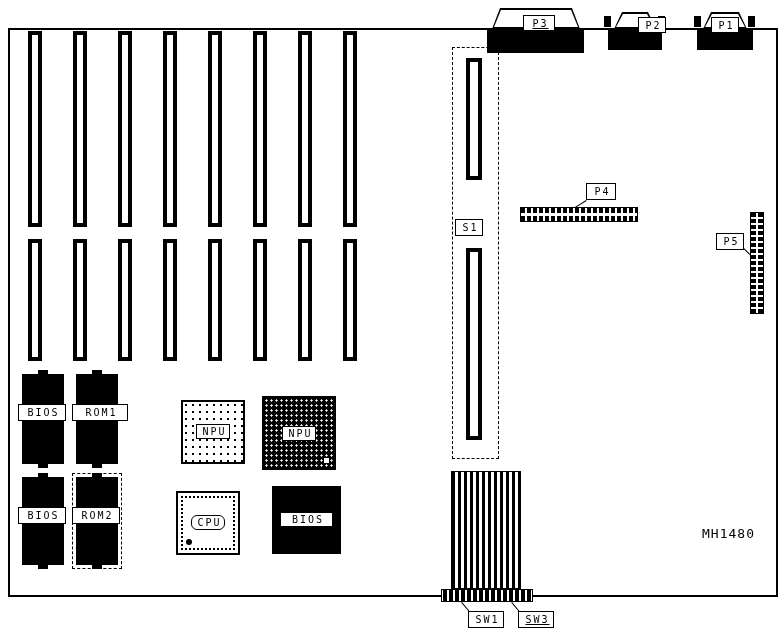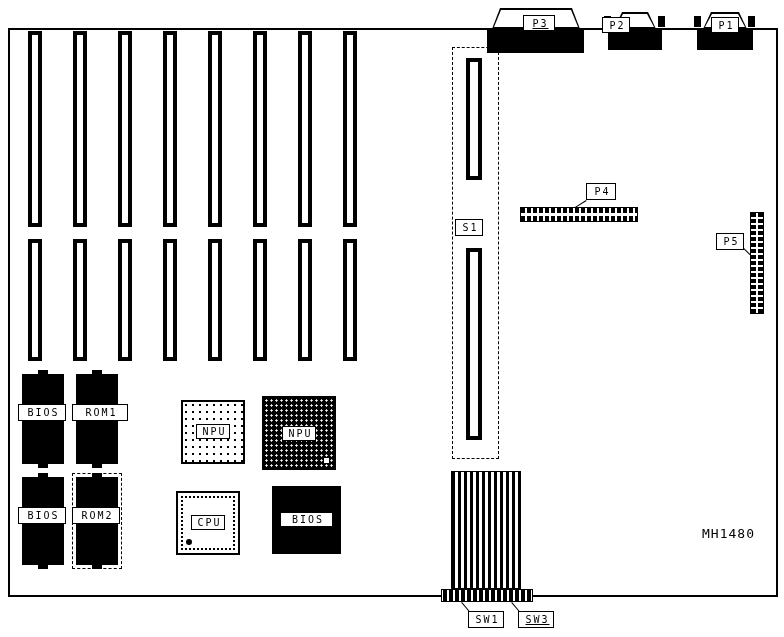--- a/index.html
+++ b/index.html
@@ -136,21 +136,21 @@
 
   <div class="abs pga-dark" style="left:262px; top:396px; width:74px; height:74px;">
     <span class="corner-mark"></span>
   </div>
   <div class="abs lbl" style="left:282px; top:426px; width:34px; height:15px;">NPU</div>
 
   <div class="abs qfp" style="left:176px; top:491px; width:64px; height:64px;">
     <span class="inner"></span>
     <span class="pin1"></span>
   </div>
-  <div class="abs lbl" style="left:191px; top:515px; width:34px; height:15px;">CPU</div>
+  <div class="abs lbl" style="left:191px; top:515px; width:34px; height:15px;border-radius:6px;">CPU</div>
 
   <div class="abs chip-black" style="left:272px; top:486px; width:69px; height:68px;"></div>
   <div class="abs lbl" style="left:280px; top:512px; width:53px; height:15px;">BIOS</div>
 
   <div class="abs dashed-zone" style="left:452px; top:47px; width:47px; height:412px;"></div>
   <div class="abs slot" style="left:466px; top:58px;  width:16px; height:122px;"></div>
   <div class="abs slot" style="left:466px; top:248px; width:16px; height:192px;"></div>
   <div class="abs lbl" style="left:455px; top:219px; width:28px; height:17px;">S1</div>
 
   <div class="abs pinheader-h" style="left:520px; top:207px; width:118px; height:15px;"></div>
@@ -162,21 +162,21 @@
   <div class="abs lbl" style="left:716px; top:233px; width:28px; height:17px;">P5</div>
 
   <div class="abs trap" style="left:492px; top:8px; width:88px; height:21px;"></div>
   <div class="abs conn-body" style="left:487px; top:28px; width:97px; height:25px;"></div>
   <div class="abs lbl" style="left:523px; top:15px; width:32px; height:16px;text-decoration:underline;">P3</div>
 
   <div class="abs ear" style="left:604px; top:16px; width:7px; height:11px;"></div>
   <div class="abs ear" style="left:658px; top:16px; width:7px; height:11px;"></div>
   <div class="abs trap" style="left:614px; top:12px; width:42px; height:17px;"></div>
   <div class="abs conn-body" style="left:608px; top:28px; width:54px; height:22px;"></div>
-  <div class="abs lbl" style="left:602px; top:17px; width:28px; height:16px;">P2</div>
+  <div class="abs lbl" style="left:638px; top:17px; width:28px; height:16px;">P2</div>
 
   <div class="abs ear" style="left:694px; top:16px; width:7px; height:11px;"></div>
   <div class="abs ear" style="left:748px; top:16px; width:7px; height:11px;"></div>
   <div class="abs trap" style="left:703px; top:12px; width:44px; height:17px;"></div>
   <div class="abs conn-body" style="left:697px; top:28px; width:56px; height:22px;"></div>
   <div class="abs lbl" style="left:711px; top:17px; width:28px; height:16px;">P1</div>
 
   <div class="abs ribbon" style="left:451px; top:471px; width:70px; height:118px;"></div>
   <div class="abs pinstrip" style="left:441px; top:589px; width:92px; height:13px;"></div>
 

